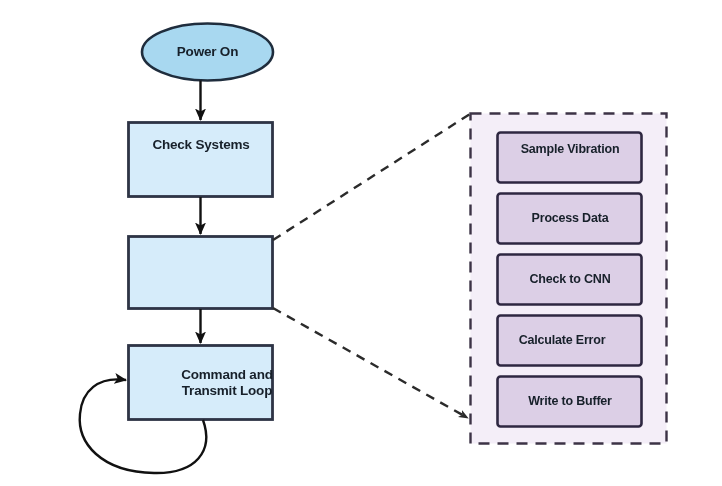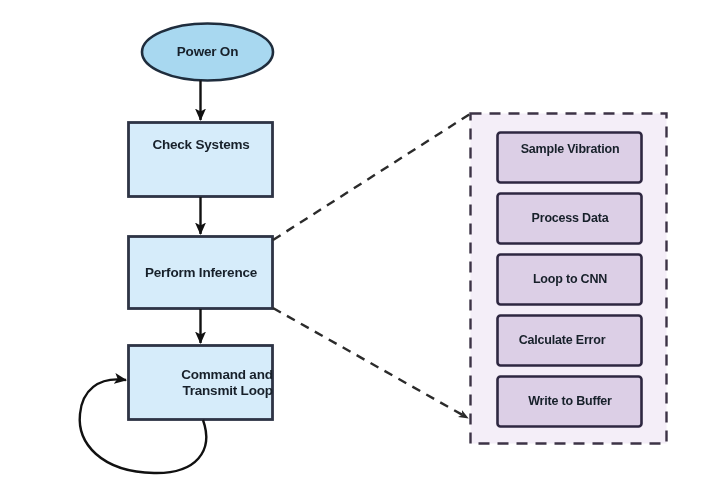--- a/index.html
+++ b/index.html
@@ -22,21 +22,21 @@
     left: 0;
     top: 0;
     width: 722px;
     height: 486px;
   }
   .node-label {
     position: absolute;
     display: flex;
     align-items: center;
     justify-content: center;
-    text-align: right;
+    text-align: center;
     font-weight: bold;
     color: #17202a;
     line-height: 1.22;
     pointer-events: none;
     white-space: pre-line;
   }
   .flow-label { font-size: 13.5px; letter-spacing: -0.2px; }
   .sub-label  { font-size: 12.5px; letter-spacing: -0.2px; }
   .start-label{ font-size: 13.5px; letter-spacing: -0.2px; }
 </style>
@@ -76,28 +76,27 @@
     <path d="M 203 420 C 214 451, 196 474, 154 473 C 101 472, 77 443, 80 414 C 82 391, 98 376, 126 380" fill="none" stroke="#111111" stroke-width="2.4" marker-end="url(#arrow-solid)"></path>
 
     <line x1="273" y1="240" x2="470" y2="114" stroke="#2b2b2b" stroke-width="2.4" stroke-dasharray="9 7"></line>
     <line x1="273" y1="308" x2="468" y2="418" stroke="#2b2b2b" stroke-width="2.4" stroke-dasharray="9 7" marker-end="url(#arrow-small)"></line>
   </svg>
 
   <div class="node-label start-label" style="left:142px; top:24px; width:131px; height:57px;">Power On</div>
 
   <div class="node-label flow-label" style="left:128px; top:114px; width:146px; height:62px;">Check Systems</div>
 
-  <div class="node-label flow-label" style="left:128px; top:236px; width:146px; height:74px;">Perform Inference</div>
 
   <div class="node-label flow-label" style="left:128px; top:345px; width:146px; height:76px;padding-left:26px;">Command and
 Transmit Loop</div>
 
   <div class="node-label sub-label" style="left:497px; top:132px; width:146px; height:36px;">Sample Vibration</div>
 
   <div class="node-label sub-label" style="left:497px; top:193px; width:146px; height:52px;">Process Data</div>
 
-  <div class="node-label sub-label" style="left:497px; top:254px; width:146px; height:52px;">Loop to CNN</div>
+  <div class="node-label sub-label" style="left:497px; top:254px; width:146px; height:52px;">Check to CNN</div>
 
   <div class="node-label sub-label" style="left:497px; top:315px; width:130px; height:52px;">Calculate Error</div>
 
   <div class="node-label sub-label" style="left:497px; top:376px; width:146px; height:52px;">Write to Buffer</div>
 
 </div>
 
 </body></html>

